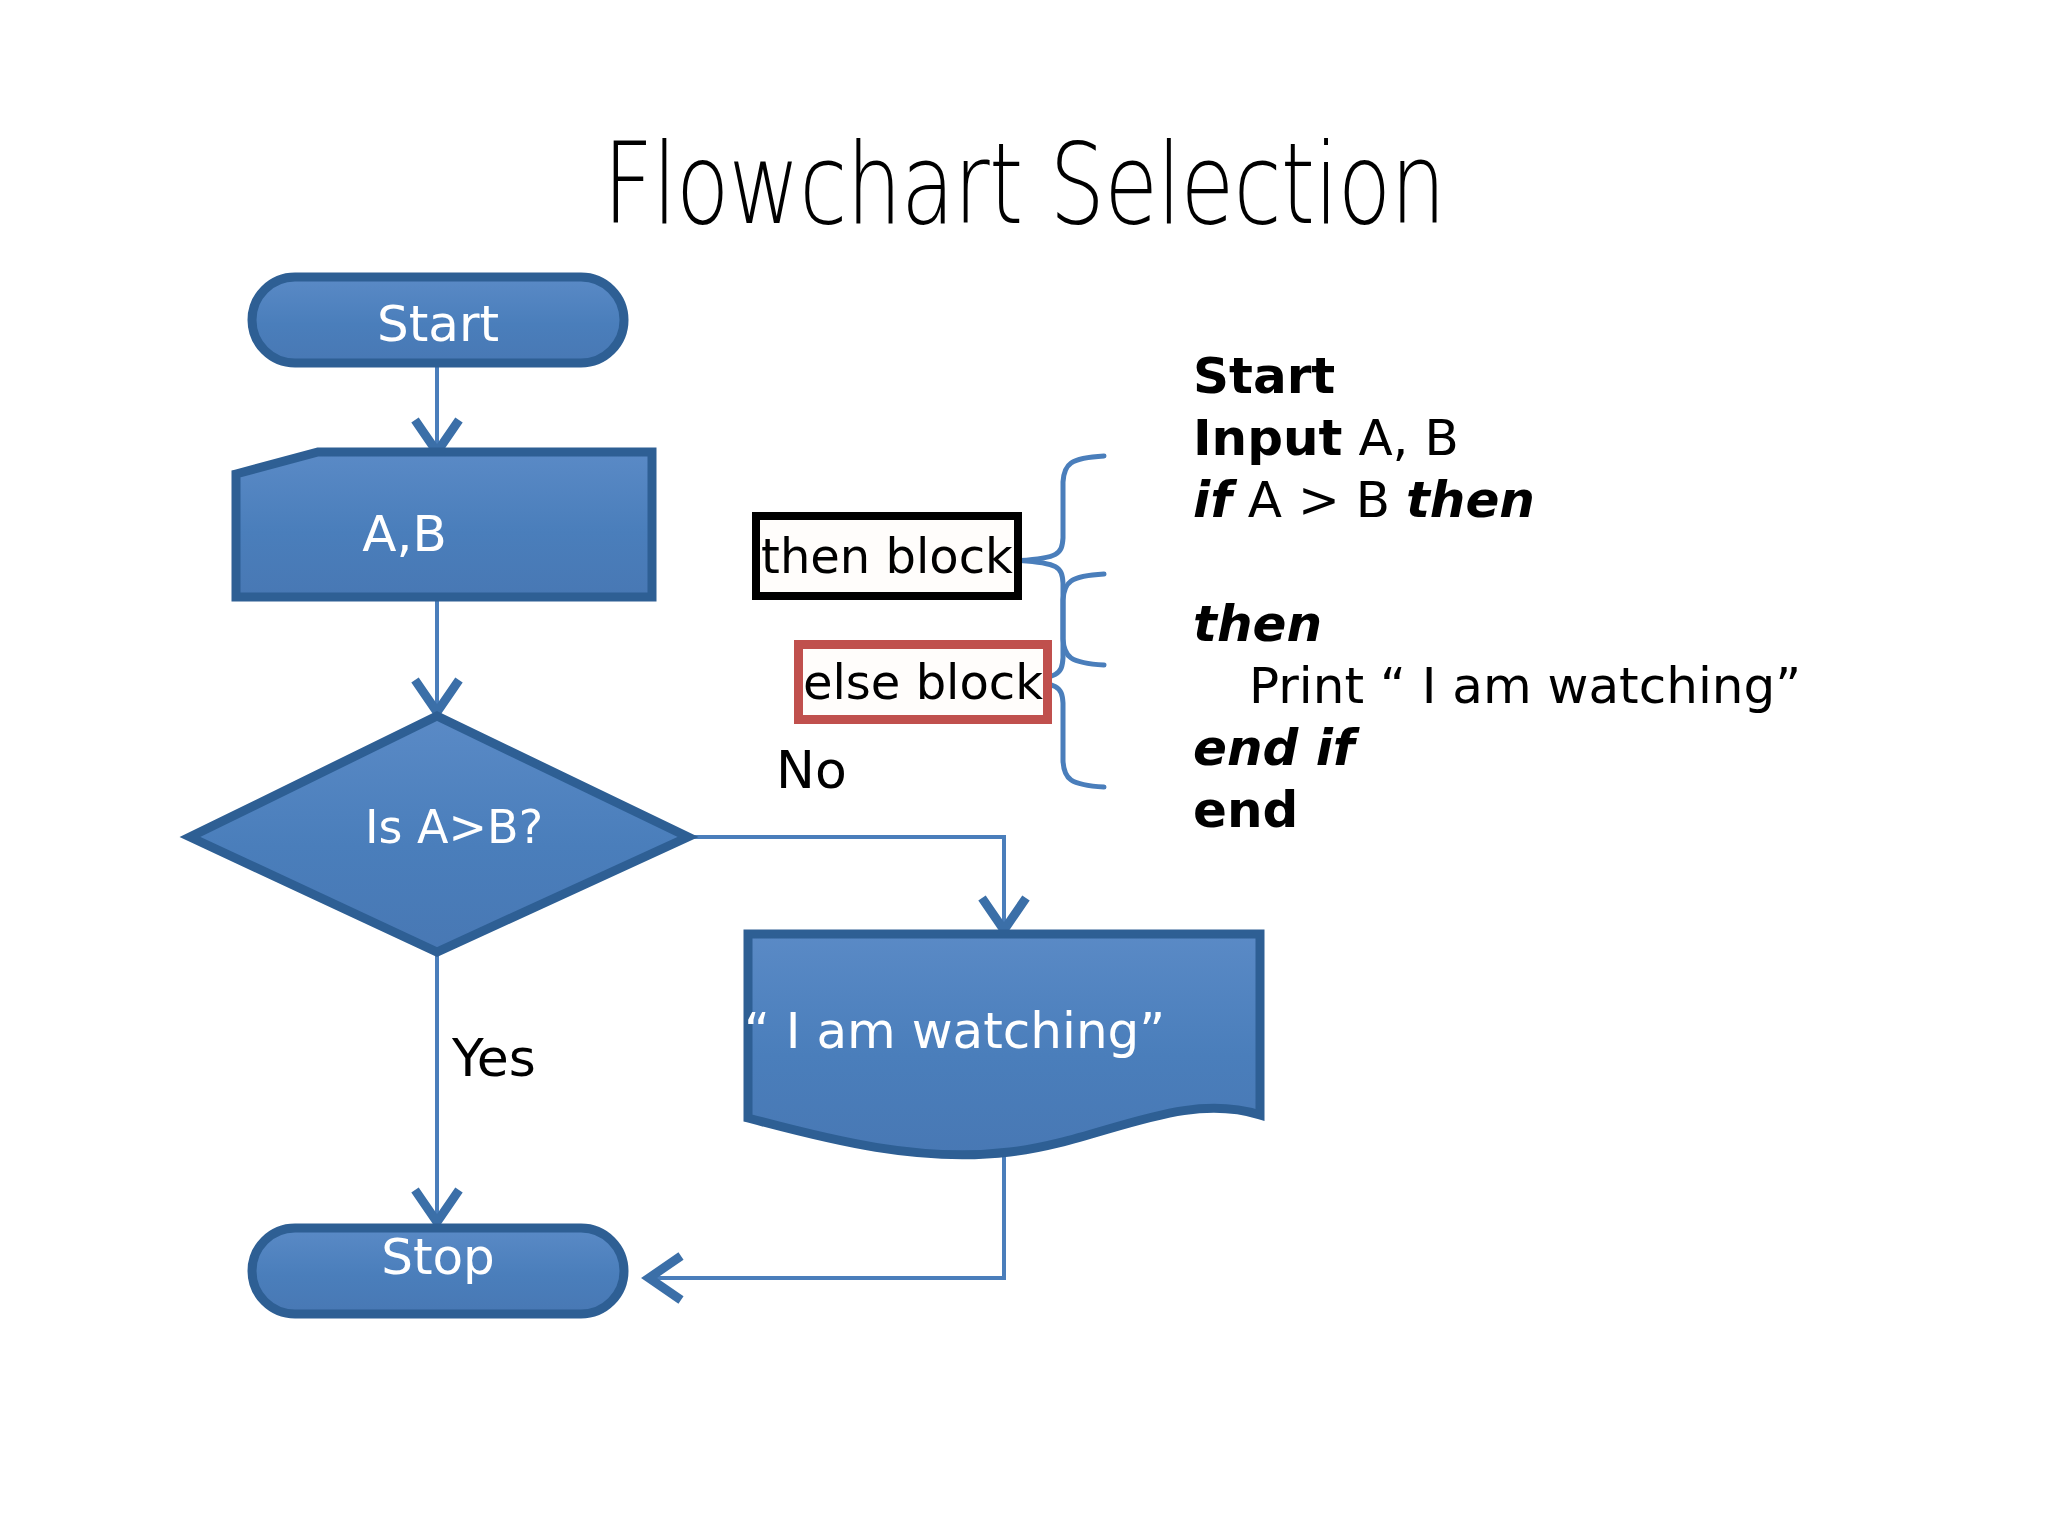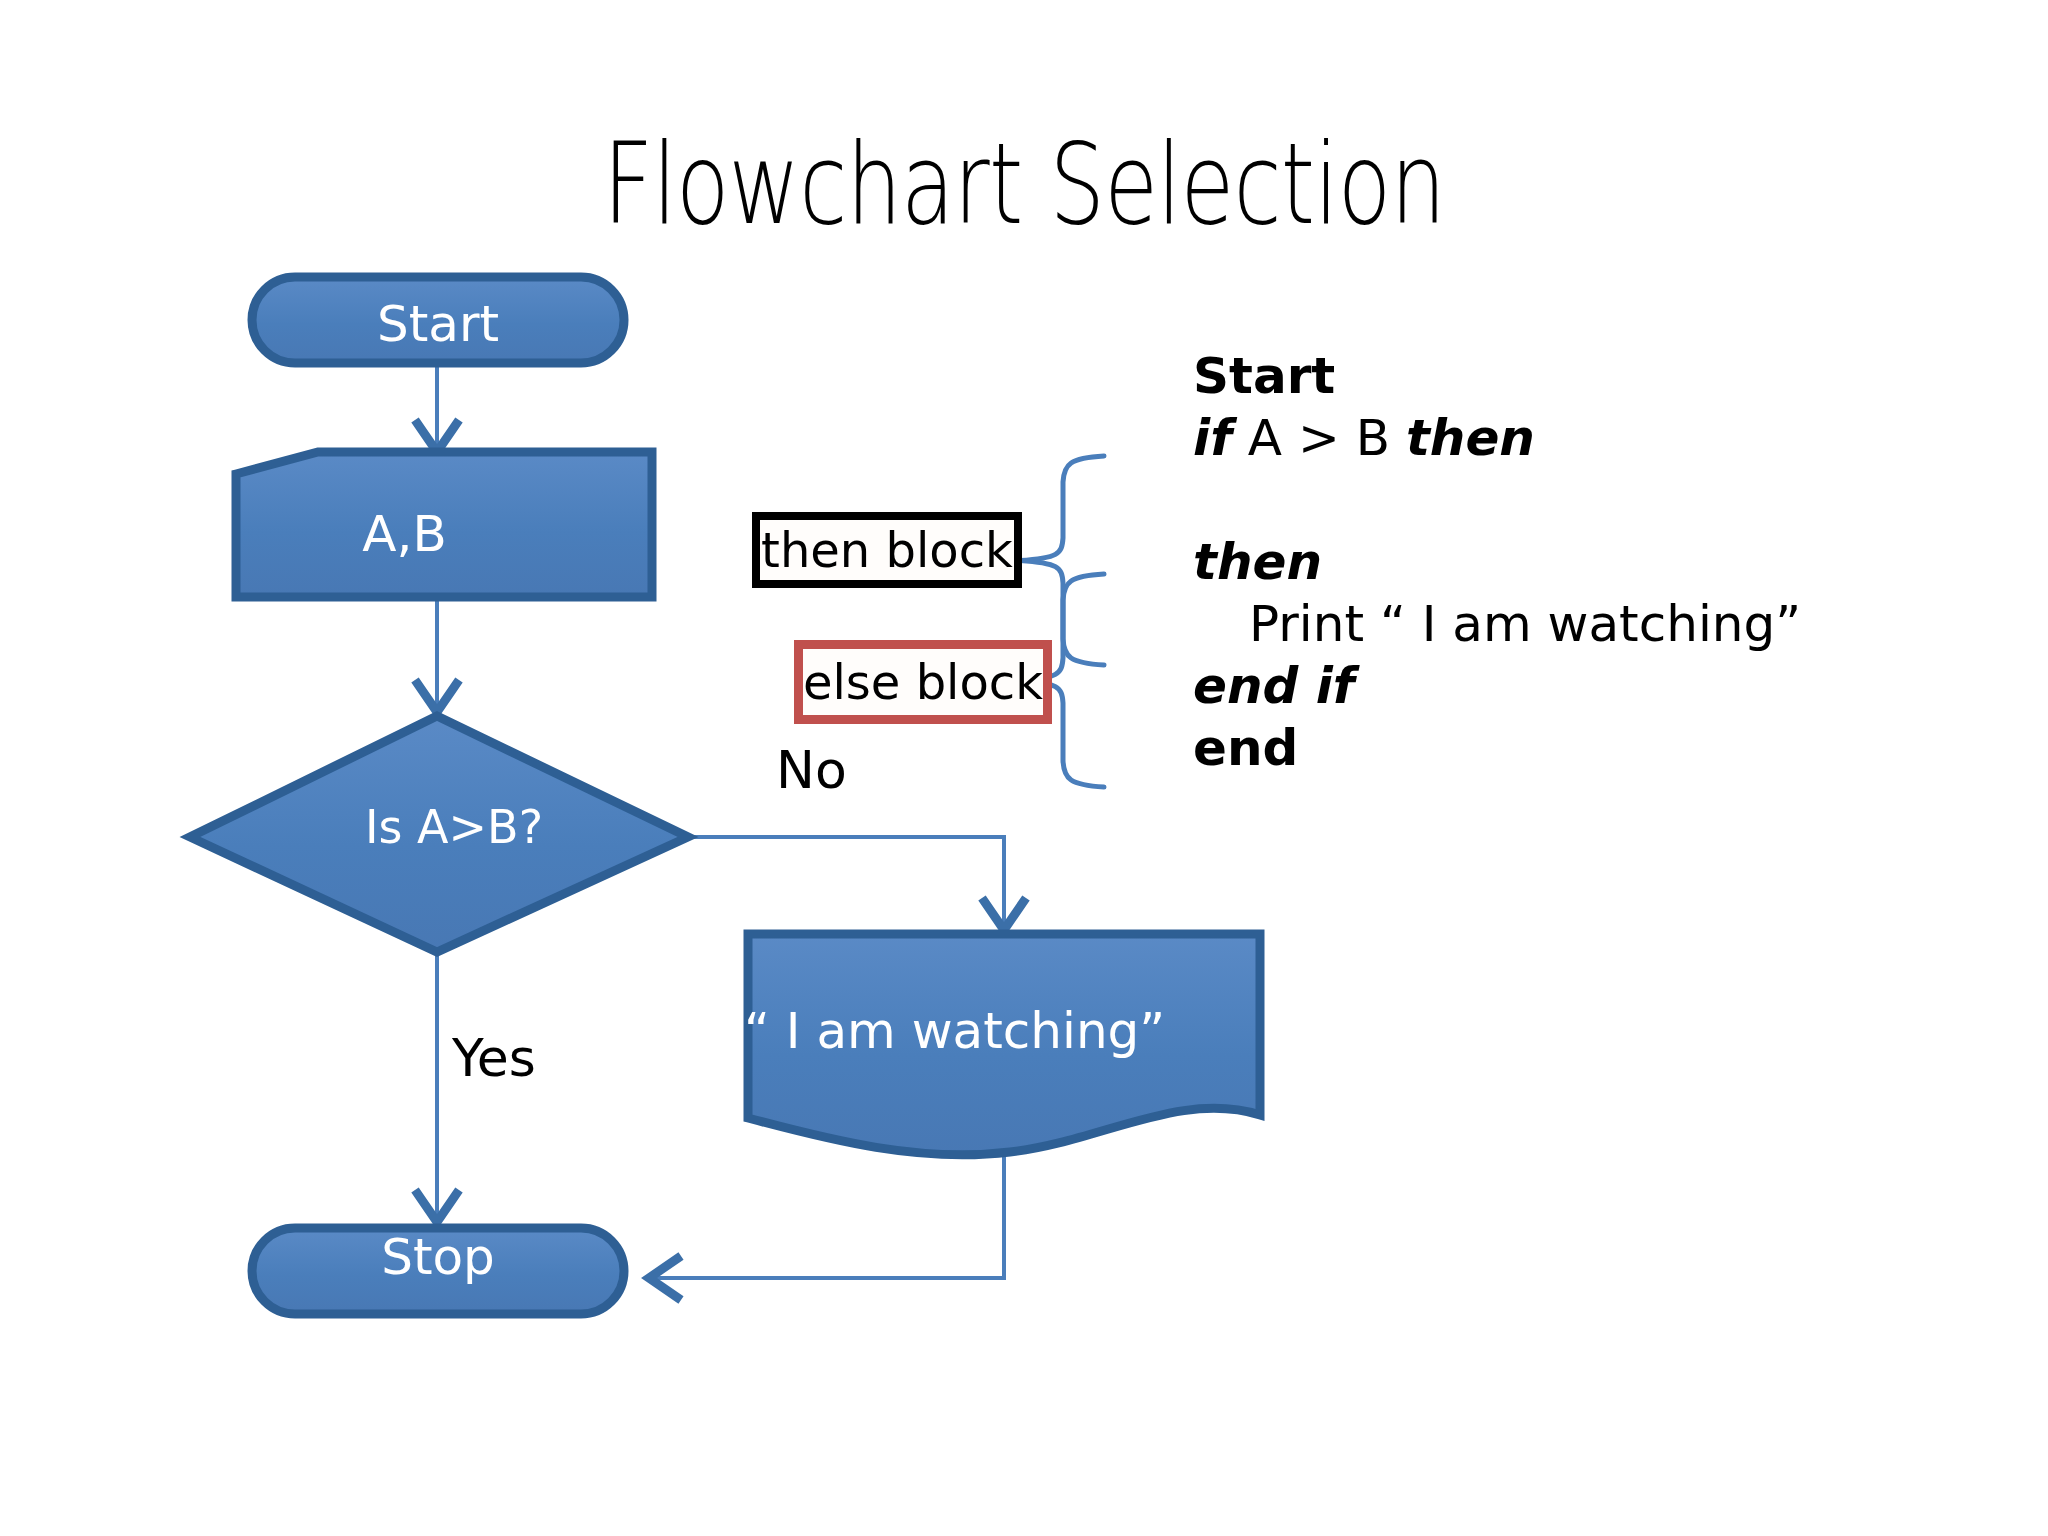--- a/index.html
+++ b/index.html
@@ -81,21 +81,21 @@
     justify-content: center;
     font-family: "DejaVu Sans", sans-serif;
     font-weight: 400;
     font-size: 48px;
     color: #000000;
     white-space: nowrap;
     box-sizing: border-box;
   }
   #then-block {
     left: 752px; top: 512px;
-    width: 270px; height: 76px;
+    width: 270px; height: 88px;
     border: 8px solid #000000;
   }
   #else-block {
     left: 794px; top: 640px;
     width: 258px; height: 84px;
     border: 9px solid #C0504D;
   }
 
   
   #pseudocode {
@@ -217,20 +217,23 @@
   </div>
   <div class="code-block" id="else-block">
     <span>else block</span>
   </div>
 
   <div id="pseudocode">
     <div class="ln">
       <span class="b">Start</span>
     </div>
     <div class="ln">
+      <span class="b">Input</span><span class="r"> A, B</span>
+    </div>
+    <div class="ln">
       <span class="bi">if</span><span class="r"> A &gt; B </span><span class="bi">then</span>
     </div>
     <div class="ln spacer"></div>
     <div class="ln">
       <span class="bi">then</span>
     </div>
     <div class="ln">
       <span class="indent"></span><span class="r">Print “ I am watching”</span>
     </div>
     <div class="ln">

